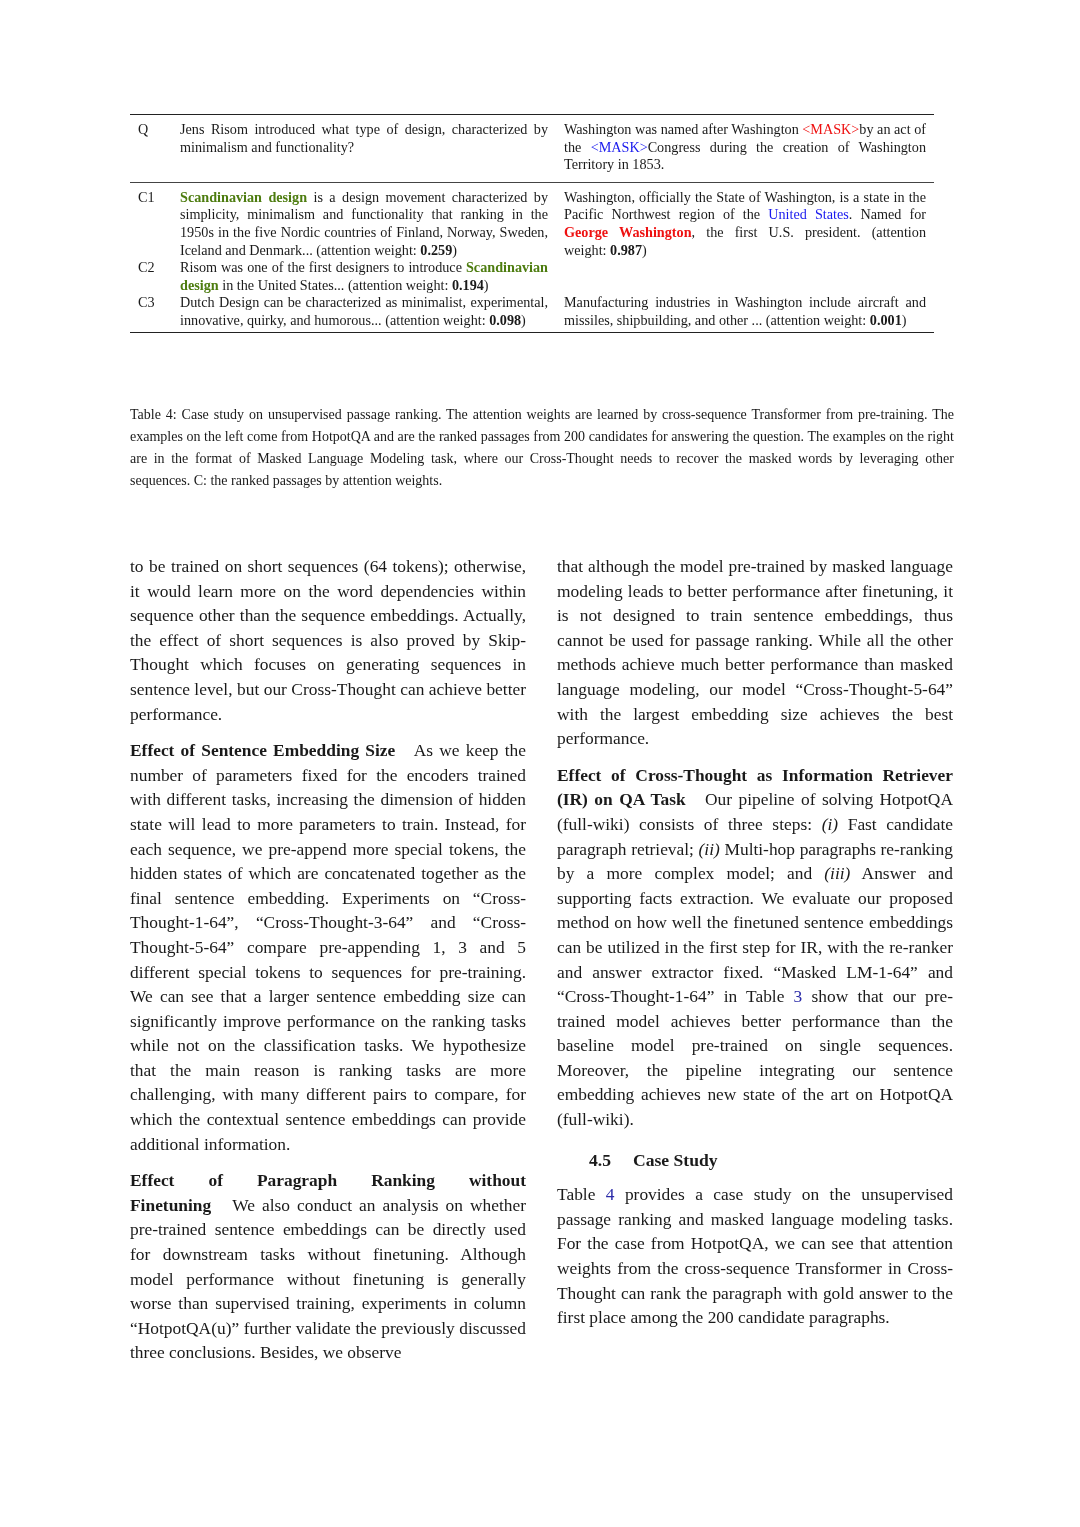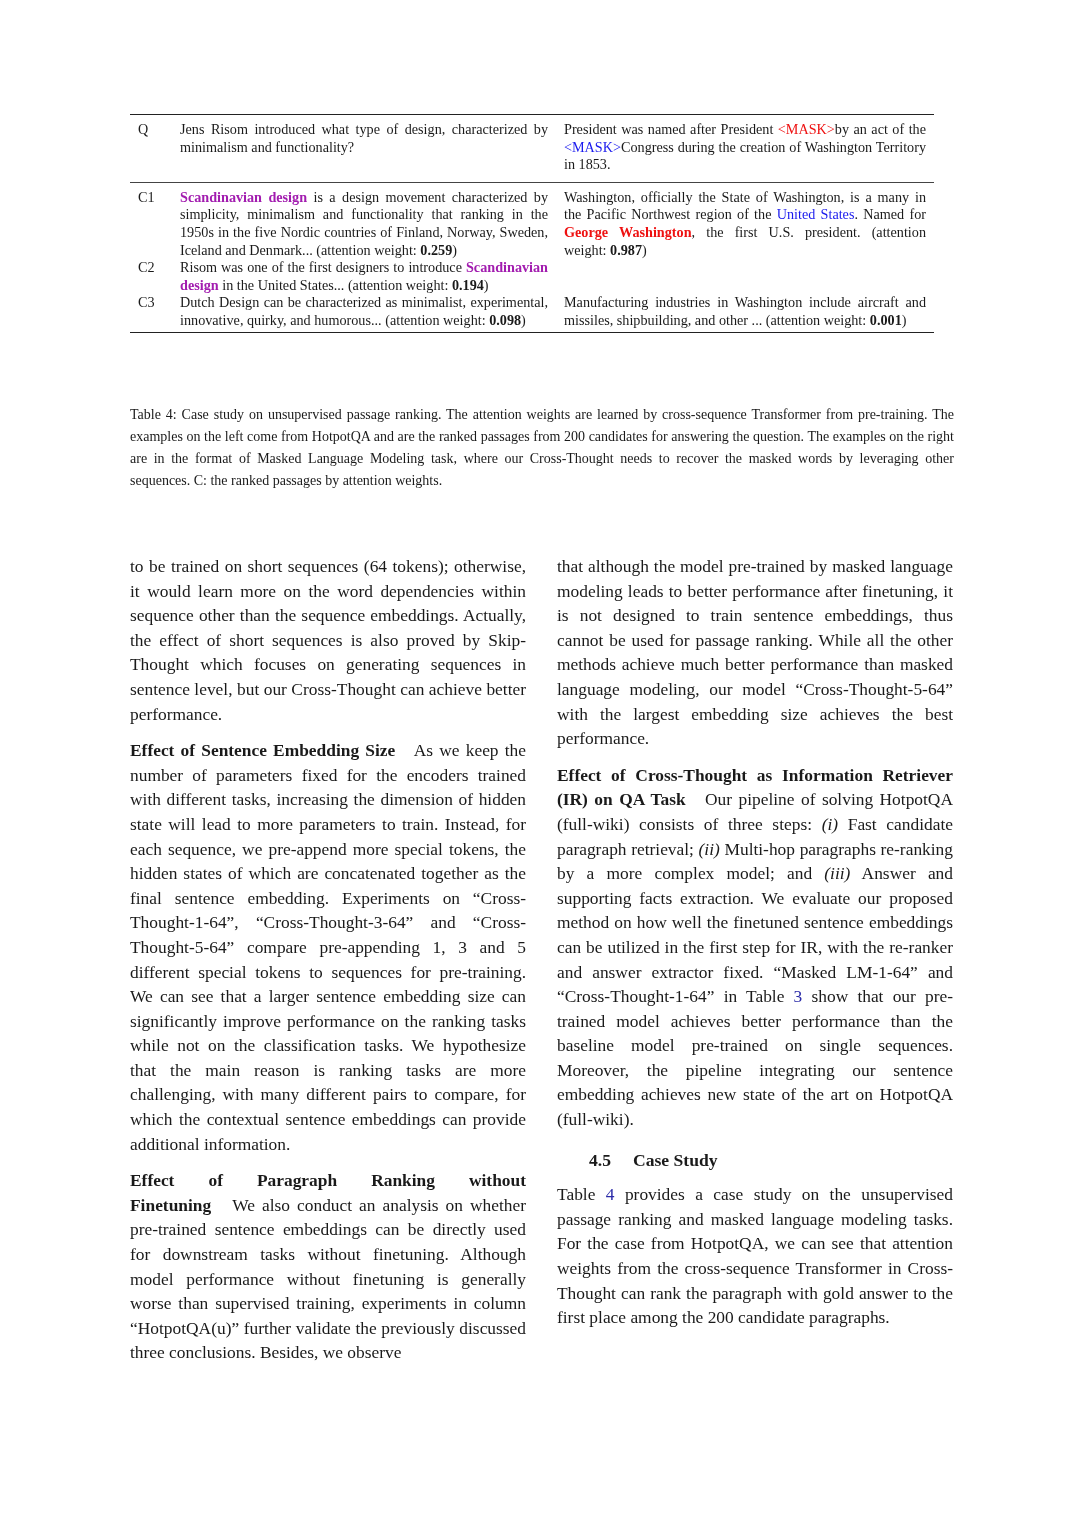--- a/index.html
+++ b/index.html
@@ -11,21 +11,21 @@
   .rule-top { border-top: 1.5px solid #222; }
   .rule-mid { border-top: 1px solid #444; }
   .rule-bot { border-top: 1.5px solid #222; }
   .trow { display: flex; font-size: 14.2px; line-height: 17.6px; }
   .tlabel { width: 50px; padding-left: 8px; box-sizing: border-box; flex: 0 0 50px; }
   .tleft { width: 368px; flex: 0 0 368px; text-align: justify; hyphens: manual; }
   .tright { margin-left: 16px; width: 362px; flex: 0 0 362px; text-align: justify; }
   .q-row { padding-top: 6px; padding-bottom: 8px; }
   .c-first { padding-top: 6px; }
   .c-last { padding-bottom: 2px; }
-  .blue-b { color: #a21caf; font-weight: bold; }
+  .blue-b { color: #4d7c0f; font-weight: bold; }
   .blue { color: #1a1aee; }
   .red { color: #ee1111; }
   .red-b { color: #ee1111; font-weight: bold; }
   b { font-weight: bold; }
 
   .caption {
     position: absolute; left: 130px; top: 404px; width: 824px;
     font-size: 14px; line-height: 22px; text-align: justify;
   }
   .col { position: absolute; width: 396px; font-size: 17.4px; line-height: 24.6px; text-align: justify; }
@@ -40,28 +40,28 @@
   .ital { font-style: italic; }
 </style>
 </head>
 <body>
 
 <div class="table-wrap">
   <div class="rule-top"></div>
   <div class="trow q-row">
     <div class="tlabel">Q</div>
     <div class="tleft">Jens Risom introduced what type of design, characterized by minimalism and functionality?</div>
-    <div class="tright"><span>President was named after President </span><span class="red">&lt;MASK&gt;</span><span>by an act of the </span><span class="blue">&lt;MASK&gt;</span><span>Congress during the creation of Washington Territory in 1853.</span></div>
+    <div class="tright"><span>Washington was named after Washington </span><span class="red">&lt;MASK&gt;</span><span>by an act of the </span><span class="blue">&lt;MASK&gt;</span><span>Congress during the creation of Washington Territory in 1853.</span></div>
   </div>
   <div class="rule-mid"></div>
 
   <div class="trow c-first">
     <div class="tlabel">C1</div>
     <div class="tleft"><span class="blue-b">Scandinavian design</span><span> is a design movement characterized by simplicity, minimalism and functionality that ranking in the 1950s in the five Nordic countries of Finland, Norway, Sweden, Iceland and Denmark... (attention weight: </span><b>0.259</b><span>)</span></div>
-    <div class="tright"><span>Washington, officially the State of Washington, is a many in the Pacific Northwest region of the </span><span class="blue">United States</span><span>. Named for </span><span class="red-b">George Washington</span><span>, the first U.S. president. (attention weight: </span><b>0.987</b><span>)</span></div>
+    <div class="tright"><span>Washington, officially the State of Washington, is a state in the Pacific Northwest region of the </span><span class="blue">United States</span><span>. Named for </span><span class="red-b">George Washington</span><span>, the first U.S. president. (attention weight: </span><b>0.987</b><span>)</span></div>
   </div>
 
   <div class="trow">
     <div class="tlabel">C2</div>
     <div class="tleft"><span>Risom was one of the first designers to introduce </span><span class="blue-b">Scandinavian design</span><span> in the United States... (attention weight: </span><b>0.194</b><span>)</span></div>
   </div>
 
   <div class="trow c-last">
     <div class="tlabel">C3</div>
     <div class="tleft"><span>Dutch Design can be characterized as minimalist, experimental, innovative, quirky, and humorous... (attention weight: </span><b>0.098</b><span>)</span></div>

